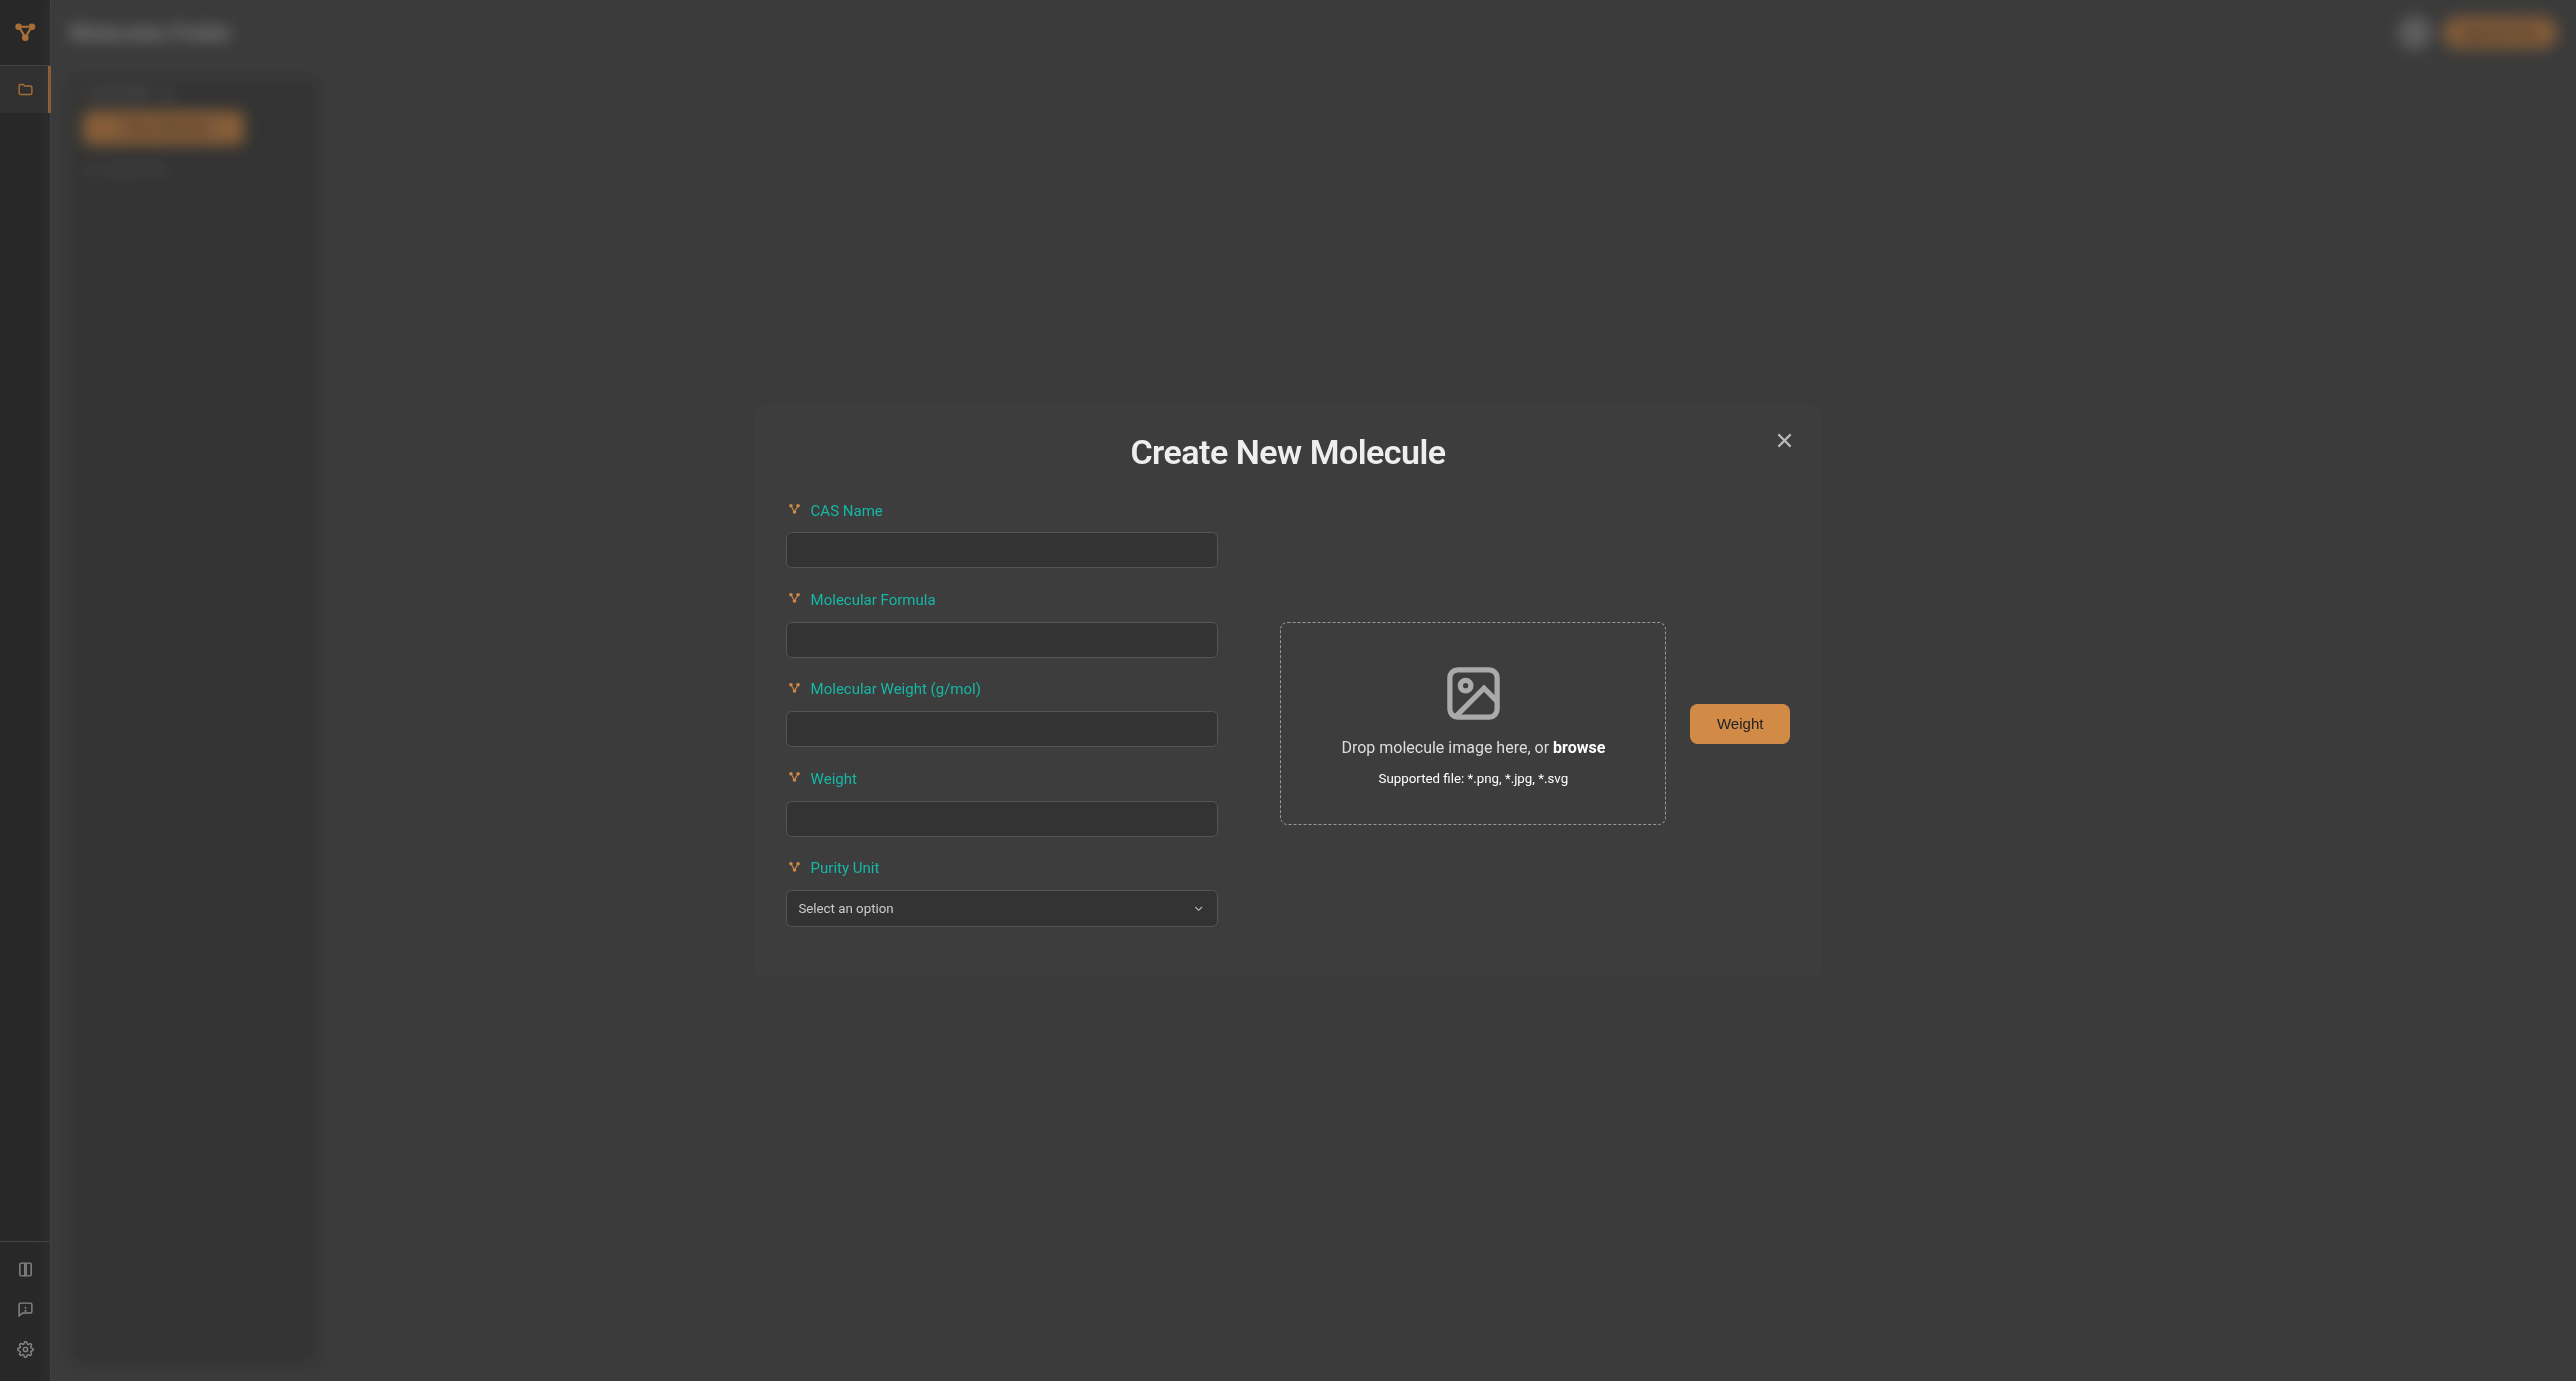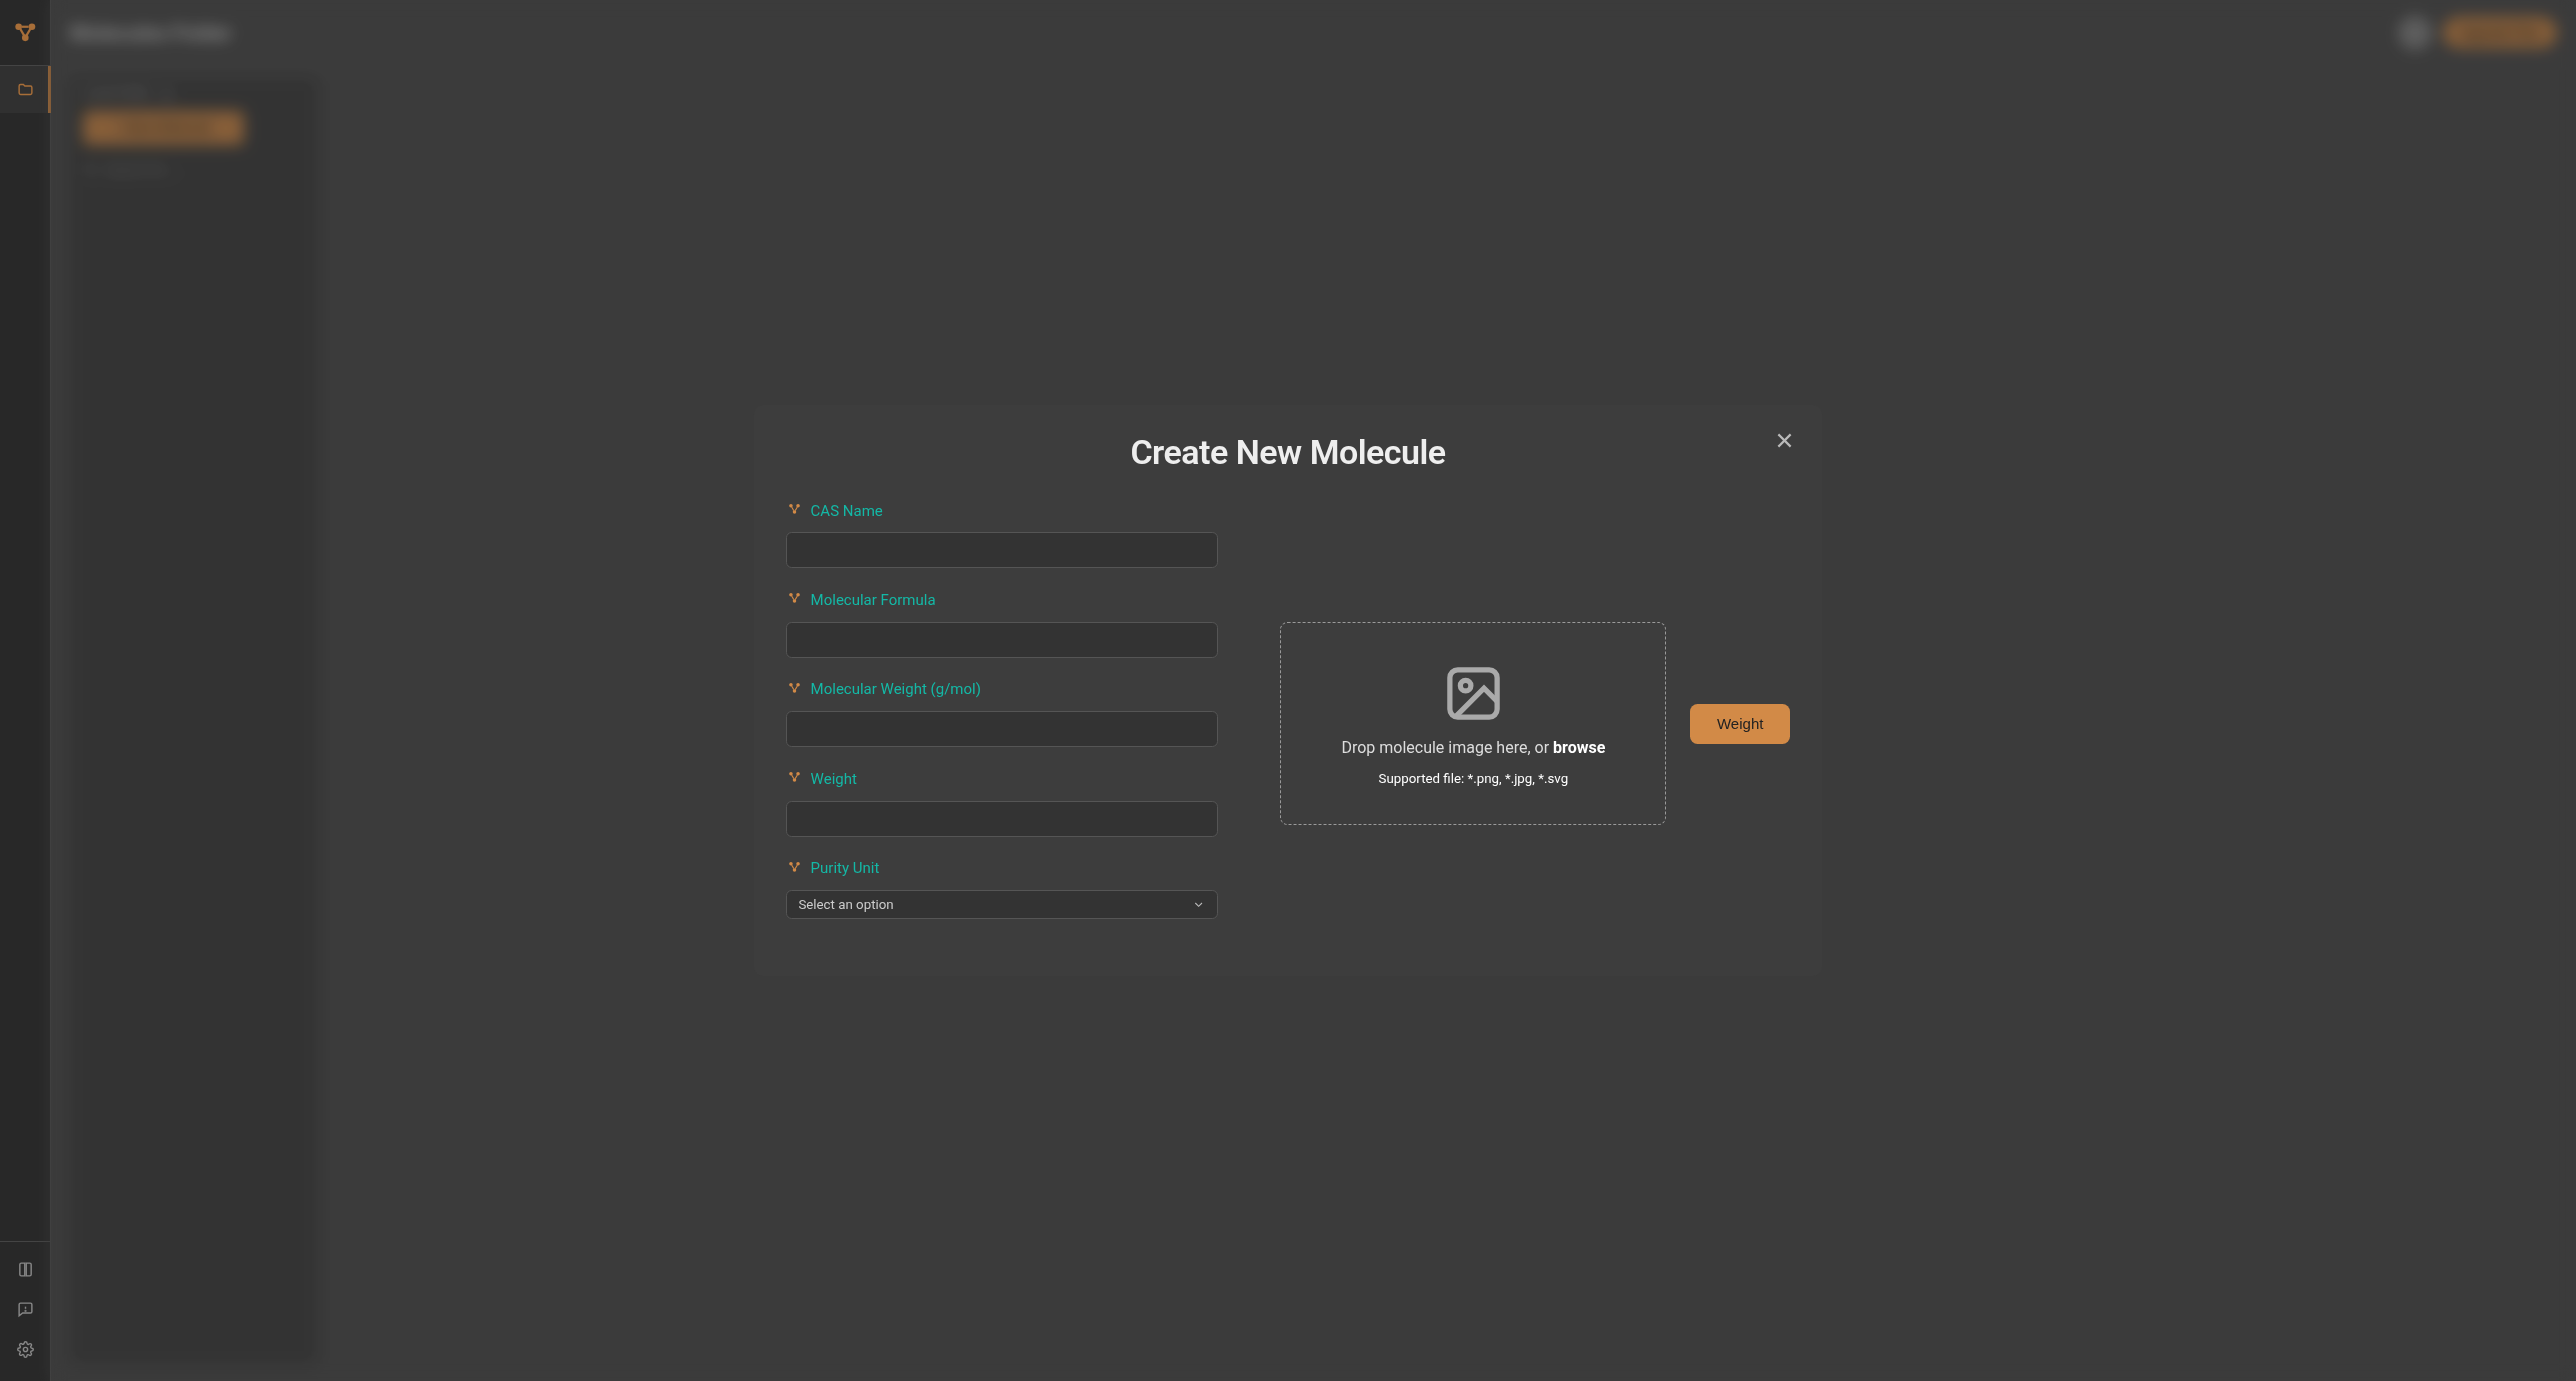--- a/index.html
+++ b/index.html
@@ -182,21 +182,21 @@
       height:36px;
       background:#333;
       border:0.9px solid #555;
       border-radius:5.7px;
       color:#eee;
       padding:0 9.5px;
       font-size:13.3px;
       outline:none;
     }
     .select {
-      width:100%;height:29px;
+      width:100%;height:37px;
       background:#333;border:0.9px solid #555;border-radius:5.7px;
       display:flex;align-items:center;justify-content:space-between;
       padding:0 11.4px;font-size:13.3px;color:#ccc;cursor:pointer;
     }
     .select svg{width:13.3px;height:13.3px;stroke:#bbb;fill:none;stroke-width:2;}
 
     .drop-zone {
       width:100%;
       height:203px;
       border:0.9px dashed #9a9a9a;

